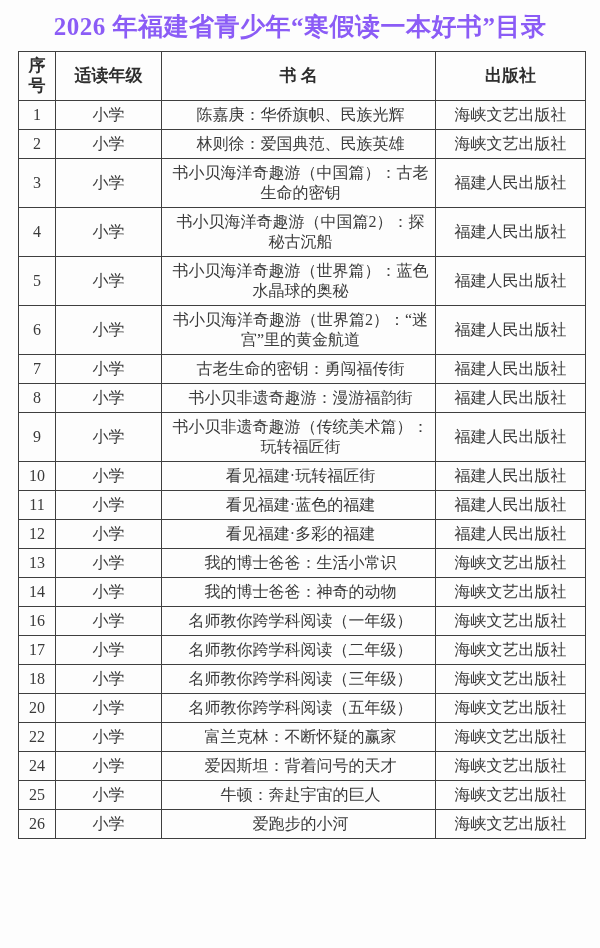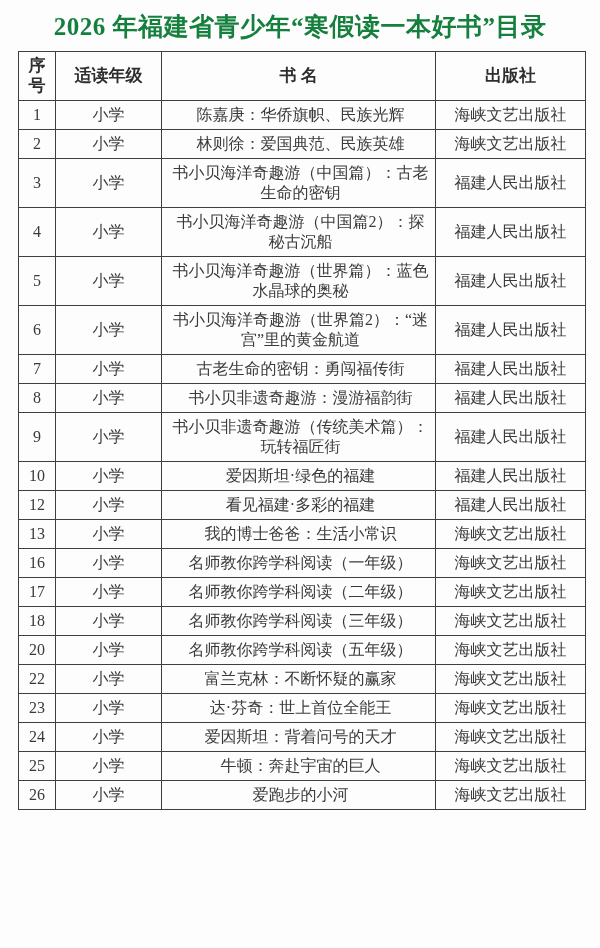--- a/index.html
+++ b/index.html
@@ -14,21 +14,21 @@
     box-sizing: border-box;
     background: #fdfdfd;
     overflow: hidden;
   }
   .doc-title {
     margin: 0;
     padding: 10px 0 6px 0;
     text-align: center;
     font-size: 25px;
     font-weight: bold;
-    color: #15803d;
+    color: #8b5cf6;
     letter-spacing: 0.5px;
   }
   table.book-table {
     border-collapse: collapse;
     width: 567px;
     margin: 2px auto 0 18px;
     table-layout: fixed;
   }
   table.book-table th,
   table.book-table td {
@@ -129,36 +129,48 @@
         </tr>
         <tr>
           <td>9</td>
           <td>小学</td>
           <td class="cell-book-title">书小贝非遗奇趣游（传统美术篇）：玩转福匠街</td>
           <td>福建人民出版社</td>
         </tr>
         <tr>
           <td>10</td>
           <td>小学</td>
-          <td class="cell-book-title">爱因斯坦·绿色的福建</td>
+          <td class="cell-book-title">看见福建·玩转福匠街</td>
+          <td>福建人民出版社</td>
+        </tr>
+        <tr>
+          <td>11</td>
+          <td>小学</td>
+          <td class="cell-book-title">看见福建·蓝色的福建</td>
           <td>福建人民出版社</td>
         </tr>
         <tr>
           <td>12</td>
           <td>小学</td>
           <td class="cell-book-title">看见福建·多彩的福建</td>
           <td>福建人民出版社</td>
         </tr>
         <tr>
           <td>13</td>
           <td>小学</td>
           <td class="cell-book-title">我的博士爸爸：生活小常识</td>
           <td>海峡文艺出版社</td>
         </tr>
         <tr>
+          <td>14</td>
+          <td>小学</td>
+          <td class="cell-book-title">我的博士爸爸：神奇的动物</td>
+          <td>海峡文艺出版社</td>
+        </tr>
+        <tr>
           <td>16</td>
           <td>小学</td>
           <td class="cell-book-title">名师教你跨学科阅读（一年级）</td>
           <td>海峡文艺出版社</td>
         </tr>
         <tr>
           <td>17</td>
           <td>小学</td>
           <td class="cell-book-title">名师教你跨学科阅读（二年级）</td>
           <td>海峡文艺出版社</td>
@@ -172,26 +184,20 @@
         <tr>
           <td>20</td>
           <td>小学</td>
           <td class="cell-book-title">名师教你跨学科阅读（五年级）</td>
           <td>海峡文艺出版社</td>
         </tr>
         <tr>
           <td>22</td>
           <td>小学</td>
           <td class="cell-book-title">富兰克林：不断怀疑的赢家</td>
-          <td>海峡文艺出版社</td>
-        </tr>
-        <tr>
-          <td>23</td>
-          <td>小学</td>
-          <td class="cell-book-title">达·芬奇：世上首位全能王</td>
           <td>海峡文艺出版社</td>
         </tr>
         <tr>
           <td>24</td>
           <td>小学</td>
           <td class="cell-book-title">爱因斯坦：背着问号的天才</td>
           <td>海峡文艺出版社</td>
         </tr>
         <tr>
           <td>25</td>

